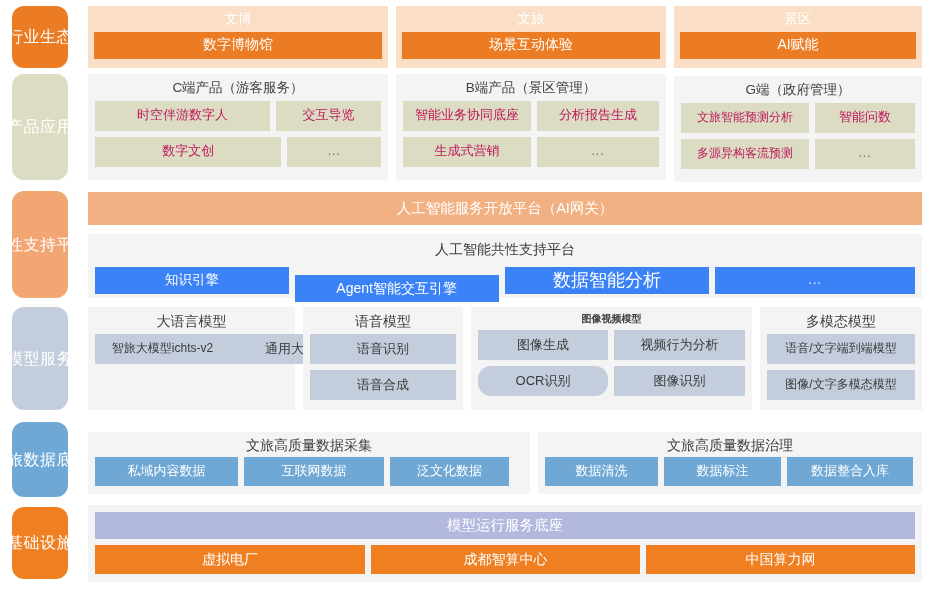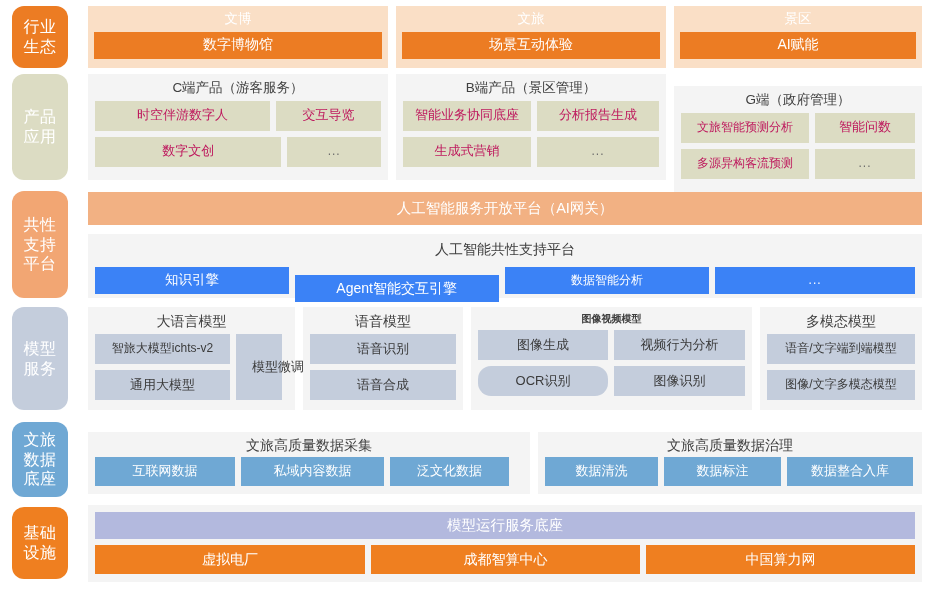--- a/index.html
+++ b/index.html
@@ -9,21 +9,21 @@
     font-family: "Liberation Sans", "DejaVu Sans", sans-serif;
     overflow: hidden;
   }
   .canvas { position: relative; width: 930px; height: 590px; }
 
   .tier-label {
     position: absolute; left: 12px;
     width: 56px;
     border-radius: 12px;
     color: #ffffff;
-    display: flex; flex-direction: column;
+    display: flex; 
     align-items: center; justify-content: center;
     font-size: 16px; line-height: 1.22;
     letter-spacing: .5px;
     text-align: center;
     user-select: none;
   }
   .tier-label span { display: block; white-space: nowrap; }
 
   
   .panel { background: #f4f4f4; }
@@ -152,48 +152,48 @@
     <div class="tile-row" style="padding:0 7px;">
       <div class="tile tile-olive" style="width:128px;height:30px;">智能业务协同底座</div>
       <div class="tile tile-olive" style="width:122px;height:30px;">分析报告生成</div>
     </div>
     <div class="tile-row" style="padding:6px 7px 0 7px;">
       <div class="tile tile-olive" style="width:128px;height:30px;">生成式营销</div>
       <div class="tile tile-olive dots" style="width:122px;height:30px;">...</div>
     </div>
   </div>
 
-  <div class="panel" style="position:absolute;left:674px;top:86px;width:248px;height:106px;">
+  <div class="panel" style="position:absolute;left:674px;top:76px;width:248px;height:106px;">
     <div class="panel-title">G端（政府管理）</div>
     <div class="tile-row" style="padding:0 7px;">
       <div class="tile tile-olive" style="width:128px;height:30px;font-size:12px;">文旅智能预测分析</div>
       <div class="tile tile-olive" style="width:100px;height:30px;">智能问数</div>
     </div>
     <div class="tile-row" style="padding:6px 7px 0 7px;">
       <div class="tile tile-olive" style="width:128px;height:30px;font-size:12px;">多源异构客流预测</div>
       <div class="tile tile-olive dots" style="width:100px;height:30px;">...</div>
     </div>
   </div>
 
   <div class="gateway" style="position:absolute;left:88px;top:192px;width:834px;height:33px;">人工智能服务开放平台（AI网关）</div>
 
   <div class="panel" style="position:absolute;left:88px;top:234px;width:834px;height:64px;">
     <div class="panel-title" style="font-size:14px;padding-top:8px;">人工智能共性支持平台</div>
     <div class="tile-row" style="padding:5px 7px 0 7px;">
       <div class="tile tile-orange" style="width:195px;height:27px;font-size:13.5px;">知识引擎</div>
       <div class="tile tile-orange" style="width:205px;height:27px;font-size:14px;margin-top:8px;">Agent智能交互引擎</div>
-      <div class="tile tile-orange" style="width:206px;height:27px;font-size:12px;">数据智能分析</div>
+      <div class="tile tile-orange" style="width:206px;height:27px;font-size:18px;">数据智能分析</div>
       <div class="tile tile-orange dots" style="width:201px;height:27px;color:#ffffff;">...</div>
     </div>
   </div>
 
   <div class="panel" style="position:absolute;left:88px;top:307px;width:207px;height:103px;">
     <div class="panel-title" style="font-size:14px;">大语言模型</div>
     <div style="display:flex;padding:0 7px;gap:6px;">
-      <div style="display:flex;flex-direction:column;gap:6px;">
+      <div style="display:flex;flex-direction:row;">
         <div class="tile tile-steel" style="width:135px;height:30px;font-size:12px;">智旅大模型ichts-v2</div>
         <div class="tile tile-steel" style="width:135px;height:30px;">通用大模型</div>
       </div>
       <div class="tile tile-steel" style="width:46px;height:66px;flex-direction:column;line-height:1.25;font-size:13px;">
         <span style="display:block;width:14px;word-break:break-all;text-align:center;">模型微调</span>
       </div>
     </div>
   </div>
 
   <div class="panel" style="position:absolute;left:303px;top:307px;width:160px;height:103px;">
@@ -224,22 +224,22 @@
       <div class="tile tile-steel" style="width:148px;height:30px;font-size:12px;">语音/文字端到端模型</div>
     </div>
     <div class="tile-row" style="padding:6px 7px 0 7px;">
       <div class="tile tile-steel" style="width:148px;height:30px;font-size:12px;">图像/文字多模态模型</div>
     </div>
   </div>
 
   <div class="panel" style="position:absolute;left:88px;top:432px;width:442px;height:62px;">
     <div class="panel-title" style="font-size:14px;padding:6px 0 5px 0;">文旅高质量数据采集</div>
     <div class="tile-row" style="padding:0 7px;">
+      <div class="tile tile-blue" style="width:143px;height:29px;">私域内容数据</div>
       <div class="tile tile-blue" style="width:140px;height:29px;">互联网数据</div>
-      <div class="tile tile-blue" style="width:143px;height:29px;">私域内容数据</div>
       <div class="tile tile-blue" style="width:119px;height:29px;">泛文化数据</div>
     </div>
   </div>
 
   <div class="panel" style="position:absolute;left:538px;top:432px;width:384px;height:62px;">
     <div class="panel-title" style="font-size:14px;padding:6px 0 5px 0;">文旅高质量数据治理</div>
     <div class="tile-row" style="padding:0 7px;">
       <div class="tile tile-blue" style="width:113px;height:29px;">数据清洗</div>
       <div class="tile tile-blue" style="width:117px;height:29px;">数据标注</div>
       <div class="tile tile-blue" style="width:126px;height:29px;">数据整合入库</div>

